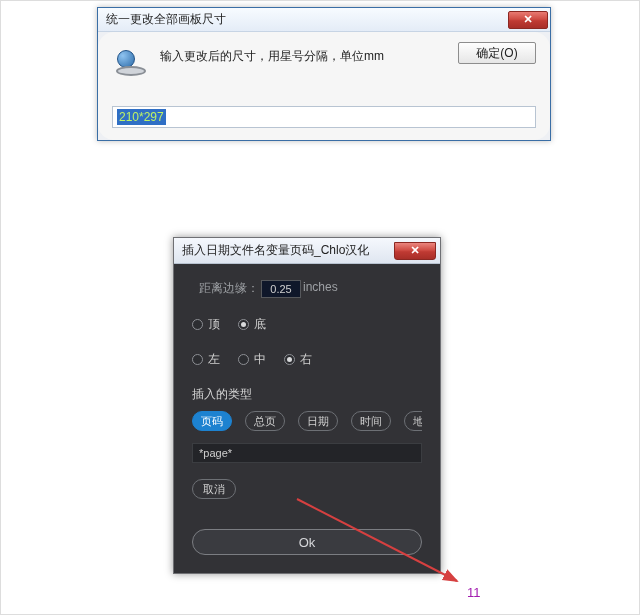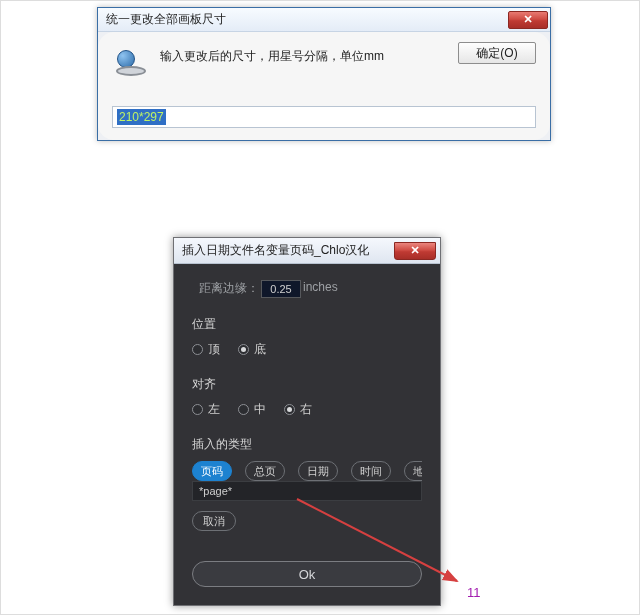--- a/index.html
+++ b/index.html
@@ -170,30 +170,31 @@
     border-radius:10px;
     color:#cfcfcf;
     display:flex;align-items:center;justify-content:center;
     font-size:11px;
     background:transparent;
     cursor:pointer;
     white-space:nowrap;
   }
   .pill.active { background:#1d82d0; border-color:#1d82d0; color:#fff; }
   .darkinput {
+    margin-top:12px;
     width:100%; height:20px;
     background:#232428;
     border:1px solid #3b3d41;
     color:#cfcfcf;
     padding:0 6px;
     font-size:11px;
     display:flex;align-items:center;
   }
   .darkbtn {
-    margin-top:10px;
+    margin-top:16px;
     height:20px; padding:0 10px;
     border:1px solid #6d7075;
     border-radius:10px;
     color:#cfcfcf;
     background:transparent;
     display:inline-flex;align-items:center;justify-content:center;
     font-size:11px;
     cursor:pointer;
   }
   .okbtn {
@@ -257,35 +258,33 @@
 
     <div class="sec">
       <div class="margin-row">
         <span>距离边缘：</span>
         <div class="numbox">0.25</div>
         <span>inches</span>
       </div>
     </div>
 
     <div class="sec">
-      <div class="sec-title">位置</div>
       <div class="radiogrp" id="pos-grp">
           <div class="radio">
             <span class="rdot"></span>
             <span>顶</span>
           </div>
           <div class="radio">
             <span class="rdot sel"></span>
             <span>底</span>
           </div>
         </div>
     </div>
 
     <div class="sec">
-      <div class="sec-title">对齐</div>
       <div class="radiogrp" id="align-grp">
           <div class="radio">
             <span class="rdot"></span>
             <span>左</span>
           </div>
           <div class="radio">
             <span class="rdot"></span>
             <span>中</span>
           </div>
           <div class="radio">

